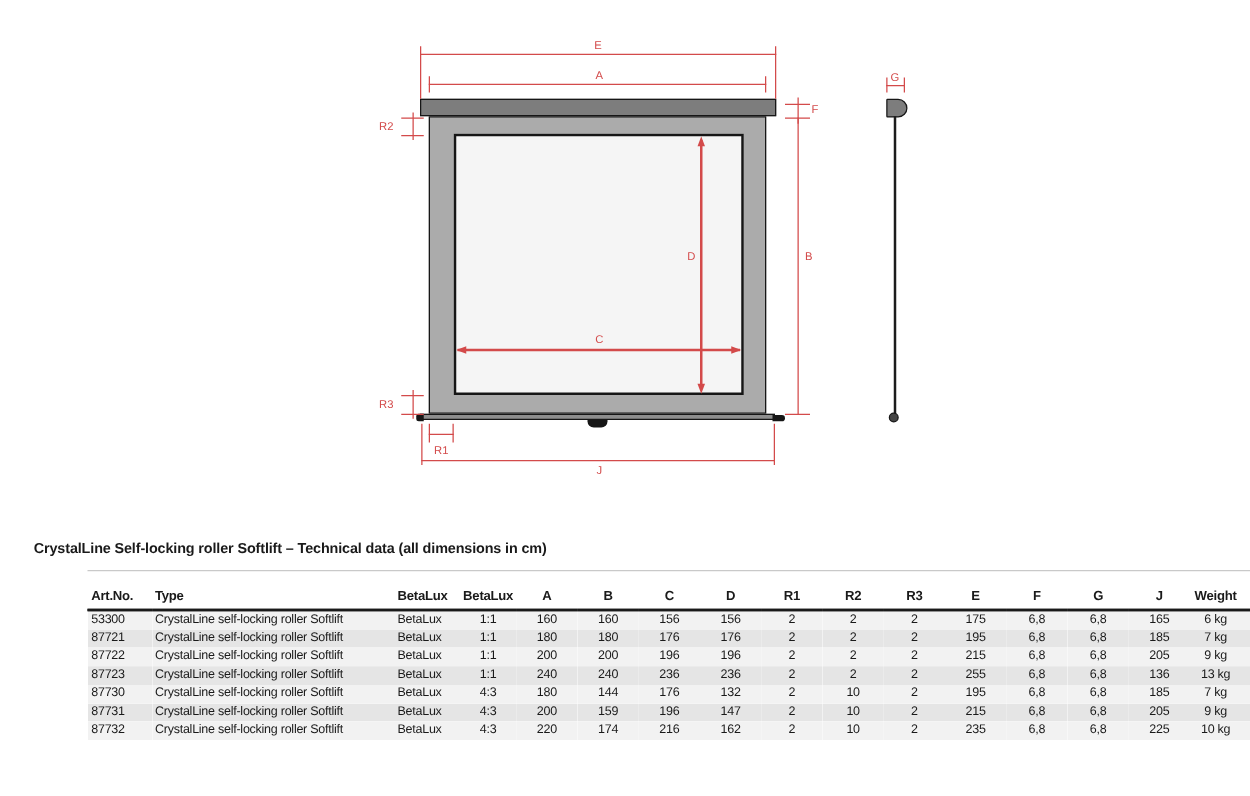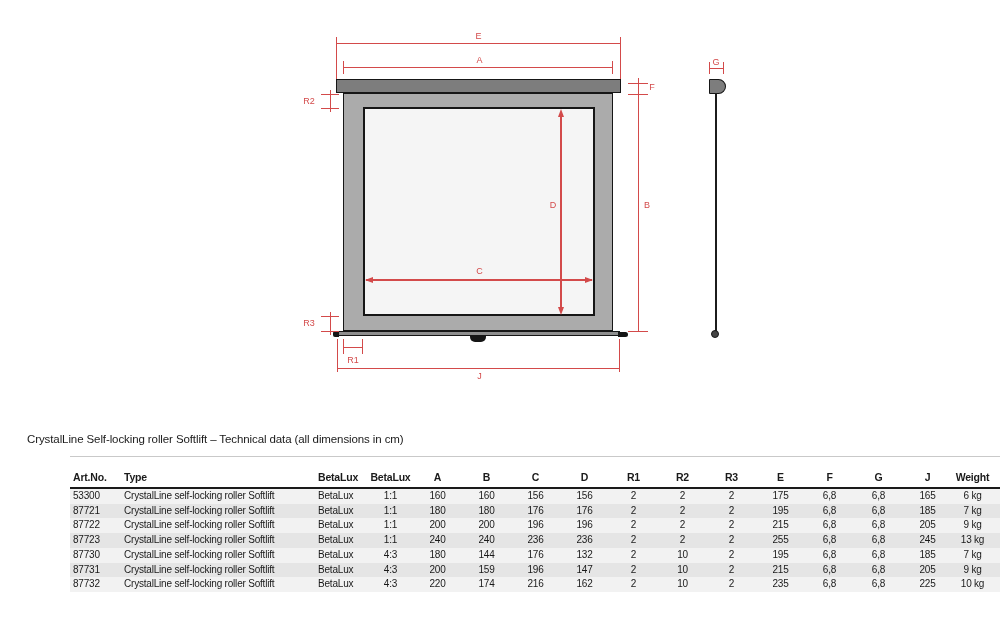--- a/index.html
+++ b/index.html
@@ -25,21 +25,21 @@
         border-top:1.5px solid var(--outline);border-bottom:1.5px solid var(--outline);}
   .slat-cap-l{position:absolute;left:333px;top:331px;width:6px;height:6px;background:var(--outline);border-radius:2px 0 0 2px;}
   .slat-cap-r{position:absolute;left:618px;top:332px;width:10px;height:5px;background:var(--outline);border-radius:0 3px 3px 0;}
   .handle{position:absolute;left:470px;top:336px;width:16px;height:6px;background:var(--outline);border-radius:0 0 5px 5px;}
   .side-profile{position:absolute;left:709px;top:79px;width:15px;height:13px;
                 background:var(--case);border:1px solid var(--outline);border-radius:1px 8px 8px 1px;}
   .cord{position:absolute;left:715px;top:93px;width:1.6px;height:238px;background:#1c1c1c;}
   .ball{position:absolute;left:711px;top:330px;width:6px;height:6px;background:#444;
         border:1.2px solid var(--outline);border-radius:50%;}
   
-  .sheet-title{position:absolute;left:27px;top:433px;font-size:11.5px;font-weight:normal;letter-spacing:-0.1px;}
+  .sheet-title{position:absolute;left:27px;top:433px;font-size:11.5px;font-weight:bold;letter-spacing:-0.1px;}
   
   .tblwrap{position:absolute;left:25px;top:456px;width:940px;border-top:1px solid #c9c9c9;margin-left:45px;}
   table{border-collapse:collapse;table-layout:fixed;width:940px;font-size:10px;letter-spacing:-0.2px;}
   thead th{font-size:10.5px;font-weight:bold;height:26px;vertical-align:bottom;
            padding:0 0 4px 0;border-bottom:2px solid #1a1a1a;}
   tbody td{height:14.7px;padding:0;line-height:14.7px;white-space:nowrap;overflow:hidden;}
   tbody tr:nth-child(odd){background:var(--row-odd);}
   tbody tr:nth-child(even){background:var(--row-even);}
   th:nth-child(-n+3),td:nth-child(-n+3){text-align:left;}
   th:nth-child(1),td:nth-child(1){padding-left:3px;}
@@ -227,21 +227,21 @@
             <td>240</td>
             <td>240</td>
             <td>236</td>
             <td>236</td>
             <td>2</td>
             <td>2</td>
             <td>2</td>
             <td>255</td>
             <td>6,8</td>
             <td>6,8</td>
-            <td>245</td>
+            <td>136</td>
             <td>13 kg</td>
           </tr>
           <tr>
             <td>87730</td>
             <td>CrystalLine self-locking roller Softlift</td>
             <td>BetaLux</td>
             <td>4:3</td>
             <td>180</td>
             <td>144</td>
             <td>176</td>

